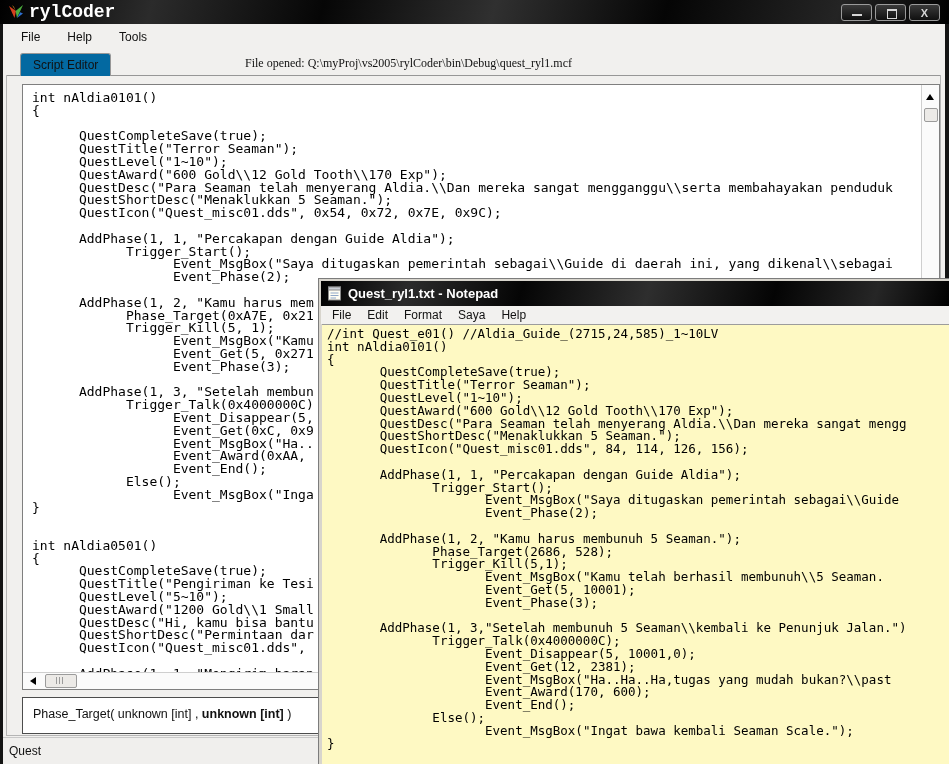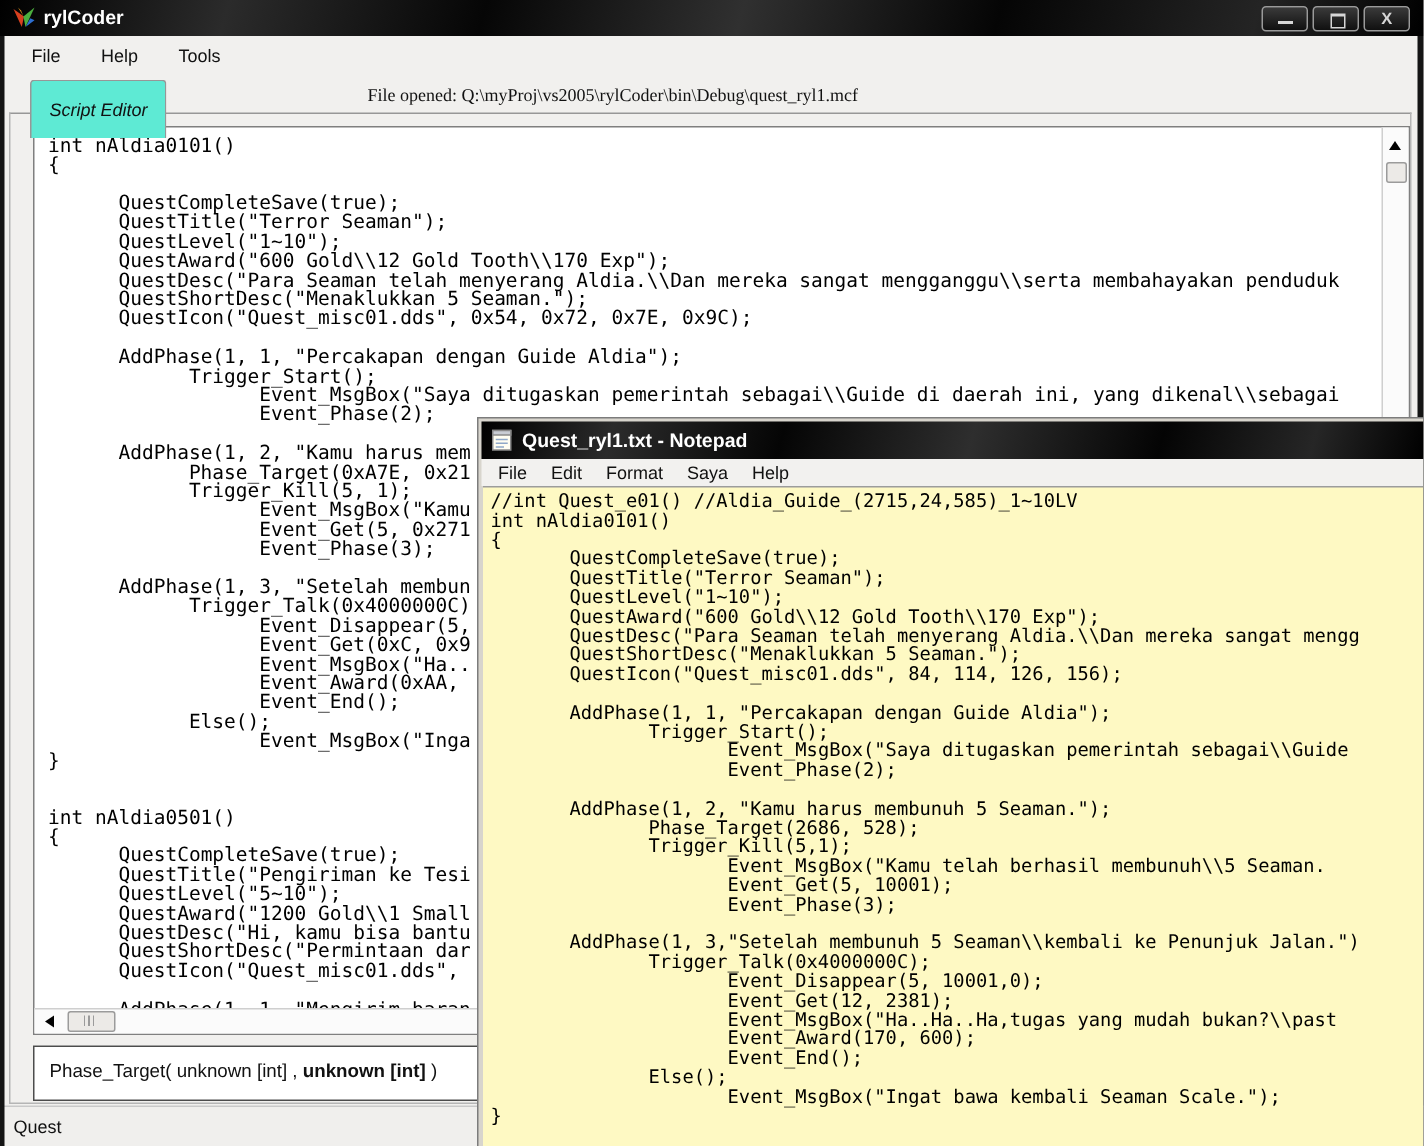--- a/index.html
+++ b/index.html
@@ -5,33 +5,33 @@
   html,body{margin:0;padding:0;background:#444;}
   #screen{position:relative;width:949px;height:764px;overflow:hidden;
           font-family:"Liberation Sans",sans-serif;background:#f1f0ee;}
   .abs{position:absolute;}
   
   .edge-l{left:0;top:0;width:3px;height:764px;background:#141414;z-index:1;}
   .edge-r{right:0;top:0;width:4px;height:764px;background:#141414;z-index:1;}
   .titlebar{left:0;top:0;right:0;height:24px;z-index:2;
     background:linear-gradient(105deg,#000 0%,#2b2b2b 16%,#060606 34%,#303030 52%,#050505 70%,#242424 88%,#000 100%);}
   .app-logo{left:8px;top:4px;width:16px;height:16px;}
-  .app-title{left:29px;top:0;height:24px;line-height:24px;color:#fff;font-size:13px;font-weight:bold;}
+  .app-title{left:29px;top:0;height:24px;line-height:24px;color:#fff;font-size:18px;font-weight:bold;font-family:Liberation Mono, monospace;}
   .winbtns{right:9px;top:4px;display:flex;gap:3px;}
   .wbtn{width:31px;height:17px;border:1px solid #9a9a9a;border-radius:3px;box-sizing:border-box;
     background:linear-gradient(#3a3a3a,#101010);position:relative;cursor:default;}
   .wbtn .min-glyph{position:absolute;left:10px;bottom:4px;width:10px;height:2px;background:#d6d6d6;}
   .wbtn .max-glyph{position:absolute;left:11px;top:4px;width:8px;height:7px;border:1px solid #d6d6d6;border-top-width:2px;}
   .wbtn .close-glyph{position:absolute;left:0;top:1px;width:100%;text-align:center;color:#d6d6d6;
     font-size:11px;font-weight:bold;line-height:14px;}
   .menubar{left:3px;top:24px;right:4px;height:26px;display:flex;align-items:center;padding-left:14px;gap:19px;
     font-size:12px;color:#111;}
   .menu-item{padding:3px 4px;}
-  .tab{left:20px;top:53px;height:22px;line-height:22px;padding:8px 12px;font-size:12px;color:#111;
-    background:#5eead4;border:1px solid #979797;border-bottom:none;border-radius:3px 3px 0 0;z-index:3;font-style:italic;}
+  .tab{left:20px;top:53px;height:22px;line-height:22px;padding:0 12px;font-size:12px;color:#111;
+    background:#0369a1;border:1px solid #979797;border-bottom:none;border-radius:3px 3px 0 0;z-index:3;}
   .tabline{left:6px;right:8px;top:75px;height:0;border-top:1px solid #979797;}
   .tab-panel{left:6px;right:8px;top:75px;bottom:28px;border:1px solid #b5b5b5;border-top:none;}
   .file-opened{left:245px;top:56px;font-size:12px;color:#111;font-family:Liberation Serif, serif;}
   
   .editor{left:22px;top:84px;width:918px;height:606px;border:1px solid #7f7f7f;background:#fff;box-sizing:border-box;}
   .editor-text{position:absolute;left:1px;top:1px;right:18px;bottom:17px;overflow:hidden;margin:0;
     padding:6px 0 0 8px;font-family:"DejaVu Sans Mono",monospace;font-size:13px;line-height:12.8px;
     tab-size:6;white-space:pre;color:#000;}
   .vscroll{position:absolute;right:0;top:0;width:17px;bottom:16px;background:#fbfbfb;border-left:1px solid #cfcfcf;}
   .arrow-up{position:absolute;left:4px;top:9px;width:0;height:0;

